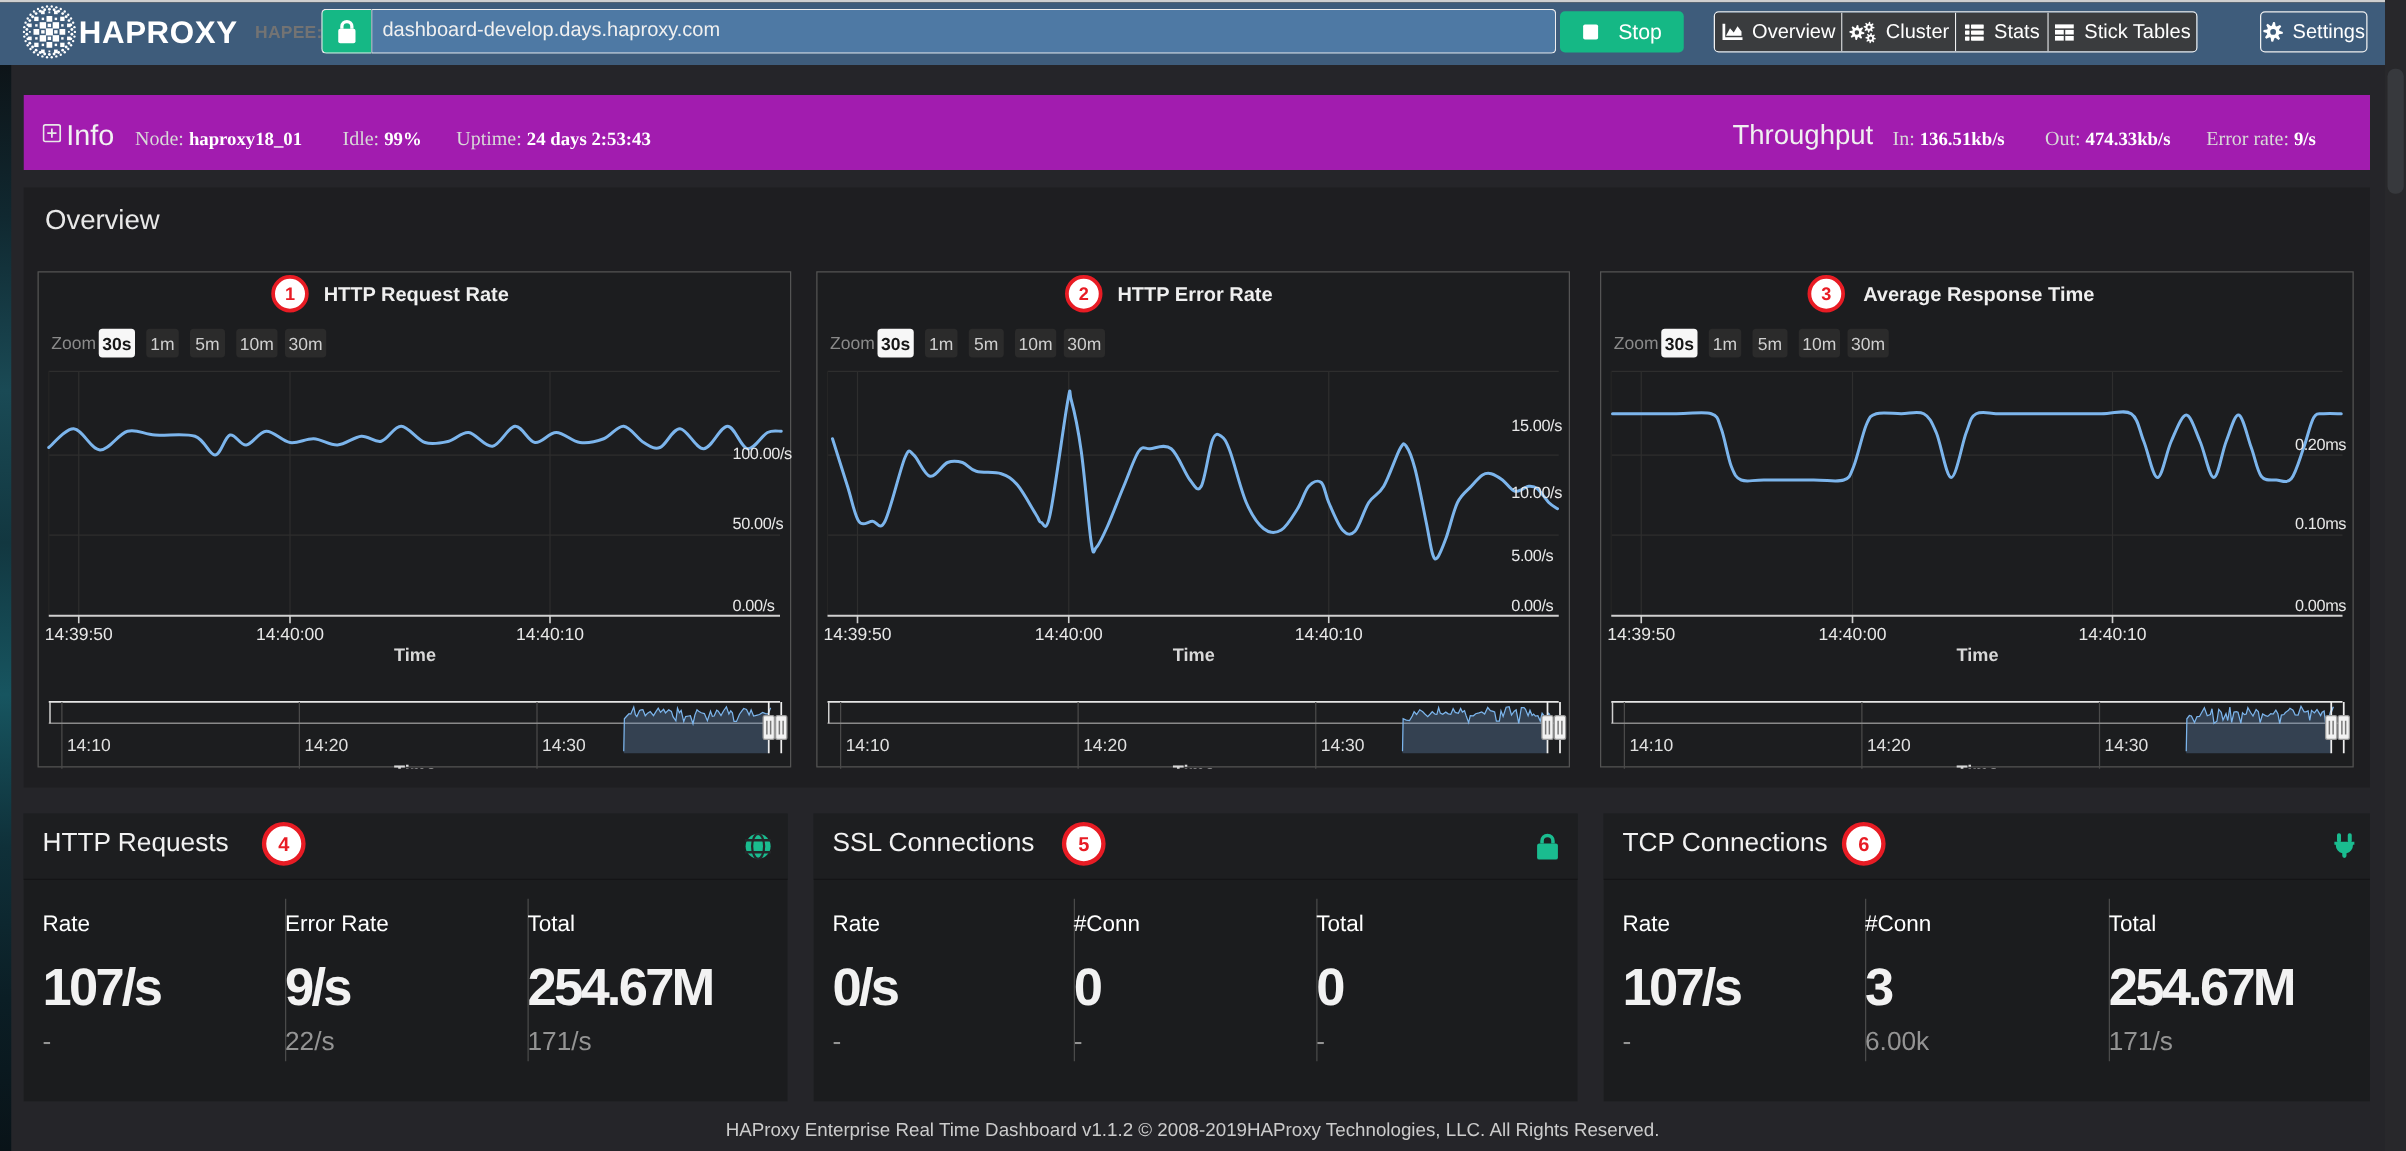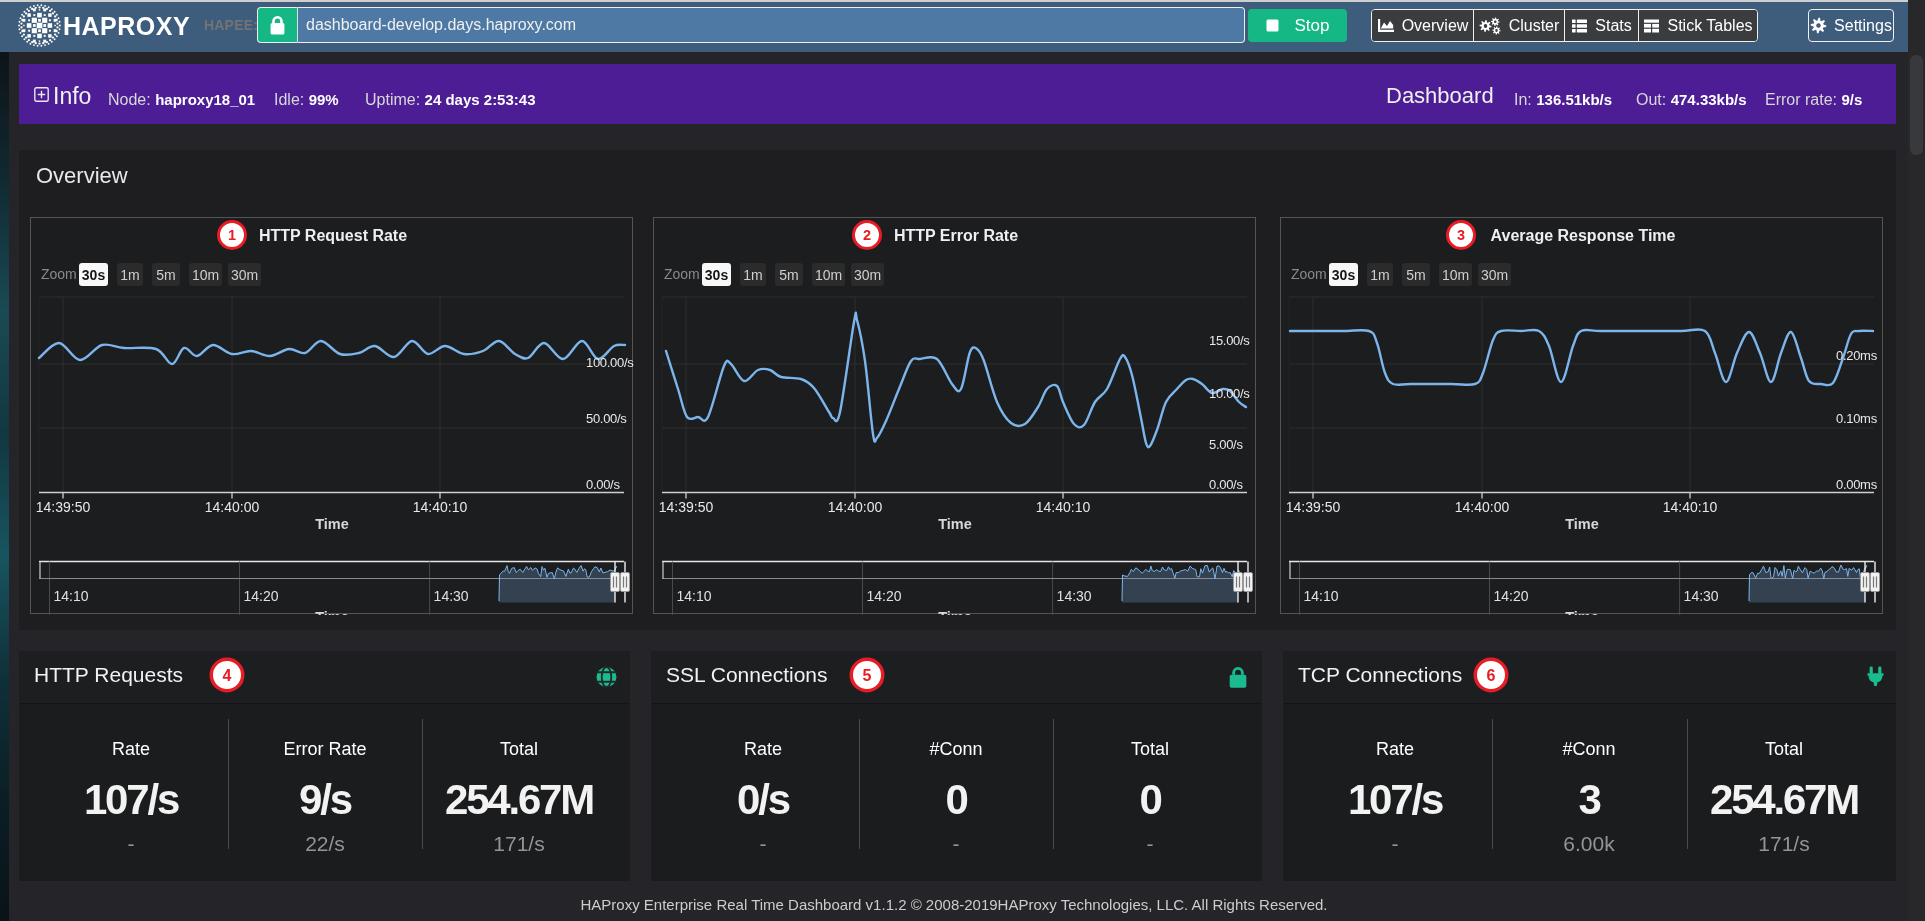--- a/index.html
+++ b/index.html
@@ -16,36 +16,36 @@
 #stopbtn { left:1248px; top:9px; width:99px; height:33px; background:#15b885; border-radius:4px; color:#fff; font-size:17px; display:flex; align-items:center; justify-content:center; gap:16px; }
 #navgrp { left:1371px; top:9px; height:33px; display:flex; border:1px solid #f0f0f0; border-radius:4px; overflow:hidden; }
 .ngb { background:#3a3c3e; color:#fff; font-size:16px; display:flex; align-items:center; justify-content:center; gap:7px; border-right:1px solid #f0f0f0; }
 .ngb:last-child { border-right:none; }
 #setbtn { left:1808px; top:9px; width:86px; height:33px; border:1px solid #f0f0f0; border-radius:4px; color:#fff; font-size:16px; display:flex; align-items:center; justify-content:center; gap:7px; }
 
 #lstrip { left:0; top:52px; width:9px; height:869px; z-index:3; background:linear-gradient(180deg,#0d1418 0%,#102830 14%,#1a4a55 30%,#123740 44%,#175560 58%,#0f3039 72%,#0b1e25 86%,#091318 100%); }
 #sbar { left:1908px; top:0; width:17px; height:921px; background:#28282b; }
 #sbthumb { left:1910px; top:55px; width:13px; height:100px; background:#37393d; border-radius:6px; }
 
-#infobar { left:19px; top:64px; width:1877px; height:60px; background:#4c1d95; }
+#infobar { left:19px; top:76px; width:1877px; height:60px; background:#a21caf; }
 .ib { position:absolute; white-space:nowrap; }
-#infobar .lbl { color:#d8d8d8; font-size:16px; }
+#infobar .lbl { color:#d8d8d8; font-size:16px;font-family:Liberation Serif, serif; }
 #infobar b { color:#fff; font-size:15px; font-weight:bold; }
 
 #ovpanel { left:19px; top:150px; width:1877px; height:480px; background:#1e1e21; }
 #ovtitle { left:36px; top:163px; font-size:22px; color:#e8e8e8; }
 .chartcard { position:absolute; top:217px; width:603px; height:397px; background:#1c1d1f; border:1px solid #545454; }
 
 .statcard { position:absolute; top:651px; height:230px; background:#1b1c1e; }
 .cardhead { position:absolute; left:0; top:0; right:0; height:53px; background:#1d1e20; border-bottom:1px solid #141416; }
 .cardtitle { position:absolute; left:15px; top:12px; font-size:21px; color:#f2f2f2; }
 .cardbadge { position:absolute; top:6px; }
 .cardicon { position:absolute; top:15px; }
 .sep { position:absolute; top:68px; width:1px; height:130px; background:#4a4a4a; }
-.col { position:absolute; top:71px; text-align:center; }
+.col { position:absolute; top:61px; text-align:left; }
 .collbl { font-size:18px; color:#fff; margin-top:17px; }
 .colbig { font-size:42px; font-weight:bold; color:#f2f2f2; margin-top:16px; letter-spacing:-2.2px; }
 .colsub { font-size:21px; color:#949494; margin-top:8px; }
 
 #footer { left:0; top:896px; width:1908px; text-align:center; font-size:15px; color:#cccccc; }
 </style></head>
 <body>
 <div class="abs" id="container"></div>
 <div class="abs" id="topline"></div>
 <div class="abs" id="navbar"></div>
@@ -227,21 +227,21 @@
 
 <div class="abs" id="infobar">
   <span class="ib" style="left:15px;top:23px"><svg width="15" height="15" viewBox="0 0 15 15">
         <rect x="0.8" y="0.8" width="13.4" height="13.4" rx="1.5" fill="none" stroke="#e8e8e8" stroke-width="1.4"></rect>
         <path d="M7.5 3.8v7.4 M3.8 7.5h7.4" stroke="#e8e8e8" stroke-width="1.4"></path>
       </svg></span>
   <span class="ib" style="left:34px;top:19px;font-size:23px;color:#f2f2f2">Info</span>
   <span class="ib lbl" style="left:89px;top:27px">Node: <b>haproxy18_01</b></span>
   <span class="ib lbl" style="left:255px;top:27px">Idle: <b>99%</b></span>
   <span class="ib lbl" style="left:346px;top:27px">Uptime: <b>24 days 2:53:43</b></span>
-  <span class="ib" style="left:1367px;top:19px;font-size:22px;color:#f0f0f0">Dashboard</span>
+  <span class="ib" style="left:1367px;top:19px;font-size:22px;color:#f0f0f0">Throughput</span>
   <span class="ib lbl" style="left:1495px;top:27px">In: <b>136.51kb/s</b></span>
   <span class="ib lbl" style="left:1617px;top:27px">Out: <b>474.33kb/s</b></span>
   <span class="ib lbl" style="left:1746px;top:27px">Error rate: <b>9/s</b></span>
 </div>
 
 <div class="abs" id="ovpanel"></div>
 <div class="abs" id="ovtitle">Overview</div>
 <div class="chartcard" style="left:30px">
     <svg width="603" height="397" viewBox="0 0 603 397" style="position:absolute;left:0;top:0">
       <circle cx="201" cy="17" r="13.5" fill="#fff" stroke="#e81c24" stroke-width="3"></circle>

